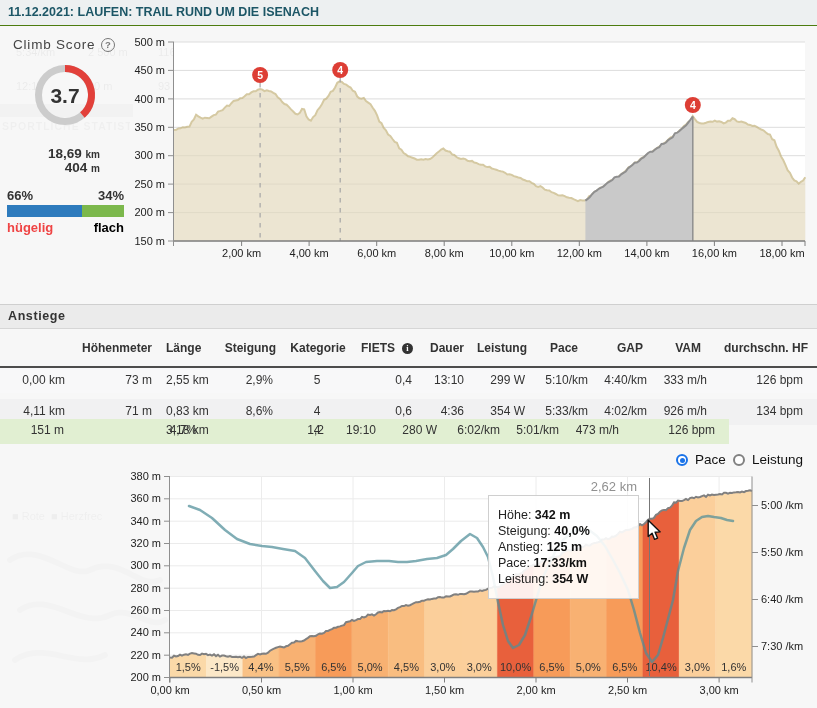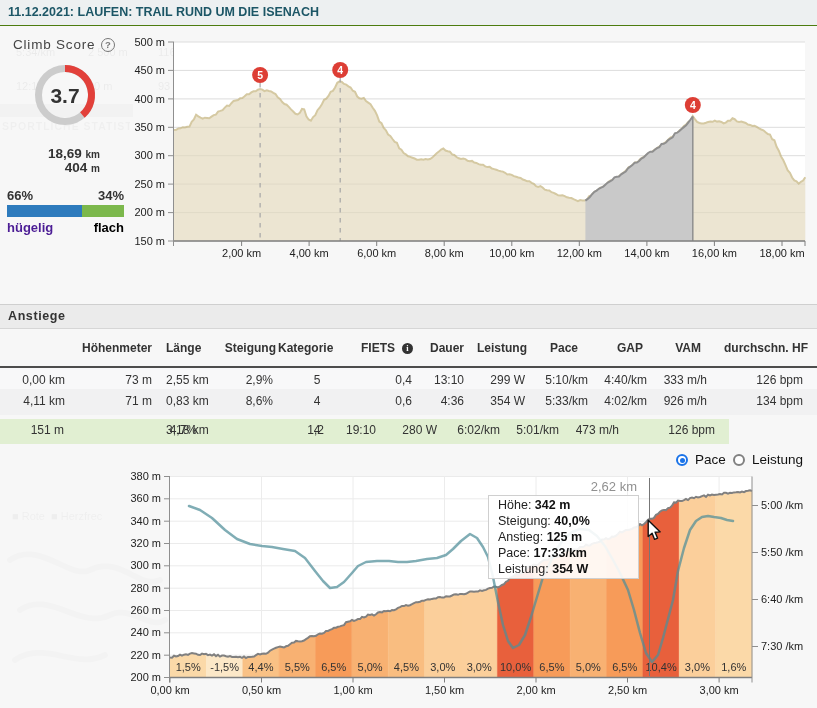--- a/index.html
+++ b/index.html
@@ -1,17 +1,17 @@
 <!DOCTYPE html>
 <html><head><meta charset="utf-8"><style>
 html,body{margin:0;padding:0}
 #page{position:relative;width:817px;height:708px;background:#f7f7f7;font-family:"Liberation Sans",sans-serif;overflow:hidden}
 .tc{position:absolute;font-size:12px;color:#333;white-space:nowrap}
 .hd{font-weight:bold;color:#333}
-#tip{position:absolute;left:488px;top:495px;width:131px;height:80px;background:rgba(255,255,255,0.9);border:1px solid #cfcfcf;padding:1px 9px;font-size:12.5px;line-height:16px;color:#222}
+#tip{position:absolute;left:488px;top:495px;width:131px;height:80px;background:rgba(255,255,255,0.9);border:1px solid #cfcfcf;padding:11px 9px;font-size:12.5px;line-height:16px;color:#222}
 #tip b{color:#111}
 </style></head><body>
 <div id="page">
 <div style="position:absolute;left:0;top:0;width:817px;height:25px;background:#edf0f1;border-bottom:1px solid #4d7c0f">
 <div style="position:absolute;left:8px;top:5px;font-size:12.5px;font-weight:bold;color:#1c5666">11.12.2021: LAUFEN: TRAIL RUND UM DIE ISENACH</div>
 </div>
 <div style="position:absolute;left:2px;top:46px;width:310px;color:rgba(0,0,0,0.05);font-size:11px">
       <span style="position:absolute;left:14px">5:34/km</span>
       <span style="position:absolute;left:86px">2 500 m</span>
       <span style="position:absolute;left:156px">116</span>
@@ -201,30 +201,30 @@
 <text x="65" y="103" font-size="21" font-weight="bold" fill="#333" text-anchor="middle">3.7</text>
 </svg>
 <div style="position:absolute;left:13px;top:37px;font-size:13.5px;font-weight:normal;color:#444;letter-spacing:0.8px">Climb Score</div>
 <div style="position:absolute;left:101px;top:38px;width:12px;height:12px;border:1.4px solid #777;border-radius:50%;color:#777;font-size:9.5px;text-align:center;line-height:12px;font-weight:bold">?</div>
 <div style="position:absolute;left:0;top:146px;width:100px;text-align:right;font-weight:bold;color:#333;font-size:13.5px">18,69 <span style="font-size:10px">km</span></div>
 <div style="position:absolute;left:0;top:160px;width:100px;text-align:right;font-weight:bold;color:#333;font-size:13.5px">404 <span style="font-size:10px">m</span></div>
 <div style="position:absolute;left:7px;top:188px;font-weight:bold;color:#333;font-size:13px">66%</div>
 <div style="position:absolute;left:0;top:188px;width:124px;text-align:right;font-weight:bold;color:#333;font-size:13px">34%</div>
 <div style="position:absolute;left:7px;top:205px;width:75.2px;height:12px;background:#2e7bbd"></div>
 <div style="position:absolute;left:82.2px;top:205px;width:41.8px;height:12px;background:#7cb84c"></div>
-<div style="position:absolute;left:7px;top:220px;font-weight:bold;color:#4c1d95;font-size:13px">hügelig</div>
+<div style="position:absolute;left:7px;top:220px;font-weight:bold;color:#ef4444;font-size:13px">hügelig</div>
 <div style="position:absolute;left:0;top:220px;width:124px;text-align:right;font-weight:bold;color:#000000;font-size:13px">flach</div>
 <div style="position:absolute;left:0;top:304px;width:817px;height:23px;background:#ebebeb;border-top:1px solid #cfcfcf;border-bottom:1px solid #d6d6d6">
 <div style="position:absolute;left:8px;top:4px;font-size:12.5px;font-weight:bold;color:#333;letter-spacing:0.6px">Anstiege</div>
 </div>
 <div style="position:absolute;left:0;top:341px;width:817px;height:25px">
       <span class="tc hd" style="right:665px">Höhenmeter</span>
       <span class="tc hd" style="left:166px">Länge</span>
       <span class="tc hd" style="right:541px">Steigung</span>
-      <span class="tc hd" style="left:278px;width:80px;">Kategorie</span>
+      <span class="tc hd" style="left:278px;width:80px;text-align:center">Kategorie</span>
       <span class="tc hd" style="right:353px">Dauer</span>
       <span class="tc hd" style="right:290px">Leistung</span>
       <span class="tc hd" style="right:239px">Pace</span>
       <span class="tc hd" style="right:174px">GAP</span>
       <span class="tc hd" style="right:116px">VAM</span>
       <span class="tc hd" style="right:9px">durchschn. HF</span>
       <span class="tc hd" style="left:361px">FIETS</span>
       <span style="position:absolute;left:402px;top:1.5px;width:11px;height:11px;border-radius:50%;background:#333;color:#fff;font-size:8.5px;font-weight:bold;text-align:center;line-height:11px;font-family:'Liberation Serif',serif">i</span>
     </div>
     <div style="position:absolute;left:0;top:366px;width:817px;height:2px;background:#4d4d4d"></div>
@@ -237,21 +237,21 @@
         <span class="tc " style="left:277px;width:80px;text-align:center">5</span>
         <span class="tc " style="right:405px">0,4</span>
         <span class="tc " style="right:353px">13:10</span>
         <span class="tc " style="right:292px">299 W</span>
         <span class="tc " style="right:229px">5:10/km</span>
         <span class="tc " style="right:170px">4:40/km</span>
         <span class="tc " style="right:110px">333 m/h</span>
         <span class="tc " style="right:14px">126 bpm</span>
       </div>
     </div>
-    <div style="position:absolute;left:0;top:389px;width:817px;height:25.5px;background:#f1f1f2">
+    <div style="position:absolute;left:0;top:399px;width:817px;height:25.5px;background:#f1f1f2">
       <div style="position:relative;width:100%;top:4.8px;height:16px">
         <span class="tc " style="right:752px">4,11 km</span>
         <span class="tc " style="right:665px">71 m</span>
         <span class="tc " style="left:166px">0,83 km</span>
         <span class="tc " style="right:544px">8,6%</span>
         <span class="tc " style="left:277px;width:80px;text-align:center">4</span>
         <span class="tc " style="right:405px">0,6</span>
         <span class="tc " style="right:353px">4:36</span>
         <span class="tc " style="right:292px">354 W</span>
         <span class="tc " style="right:229px">5:33/km</span>

